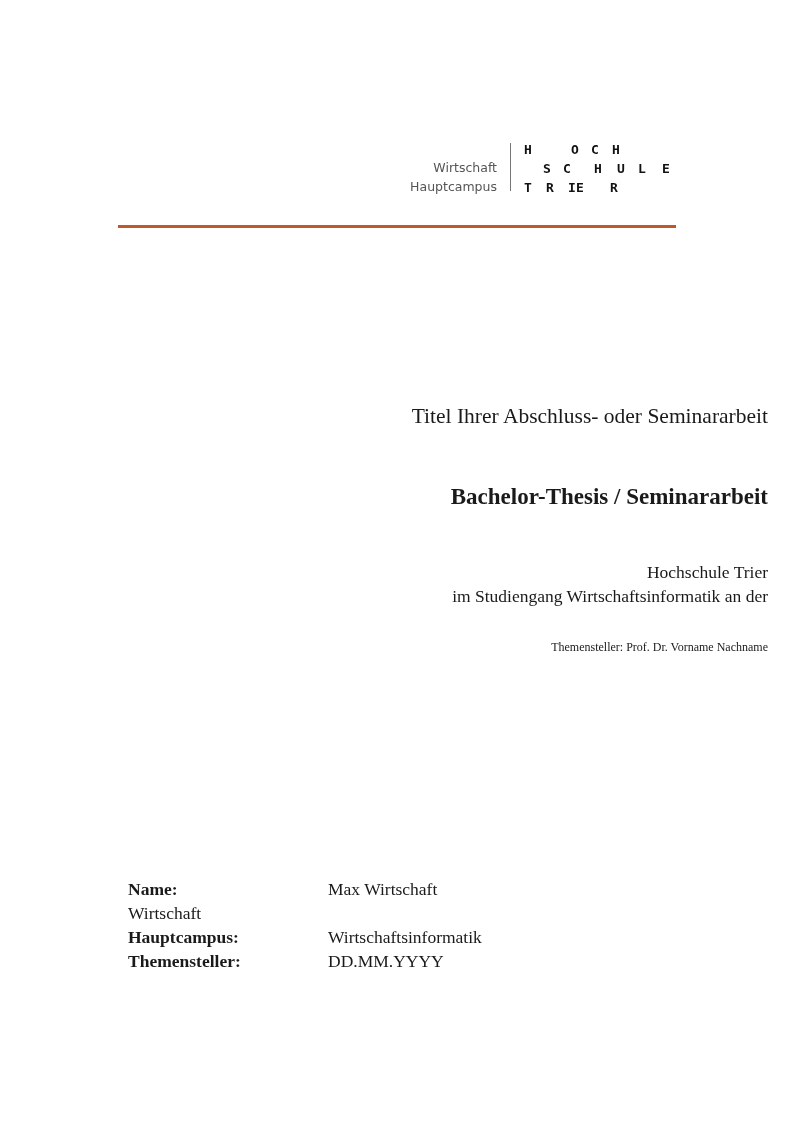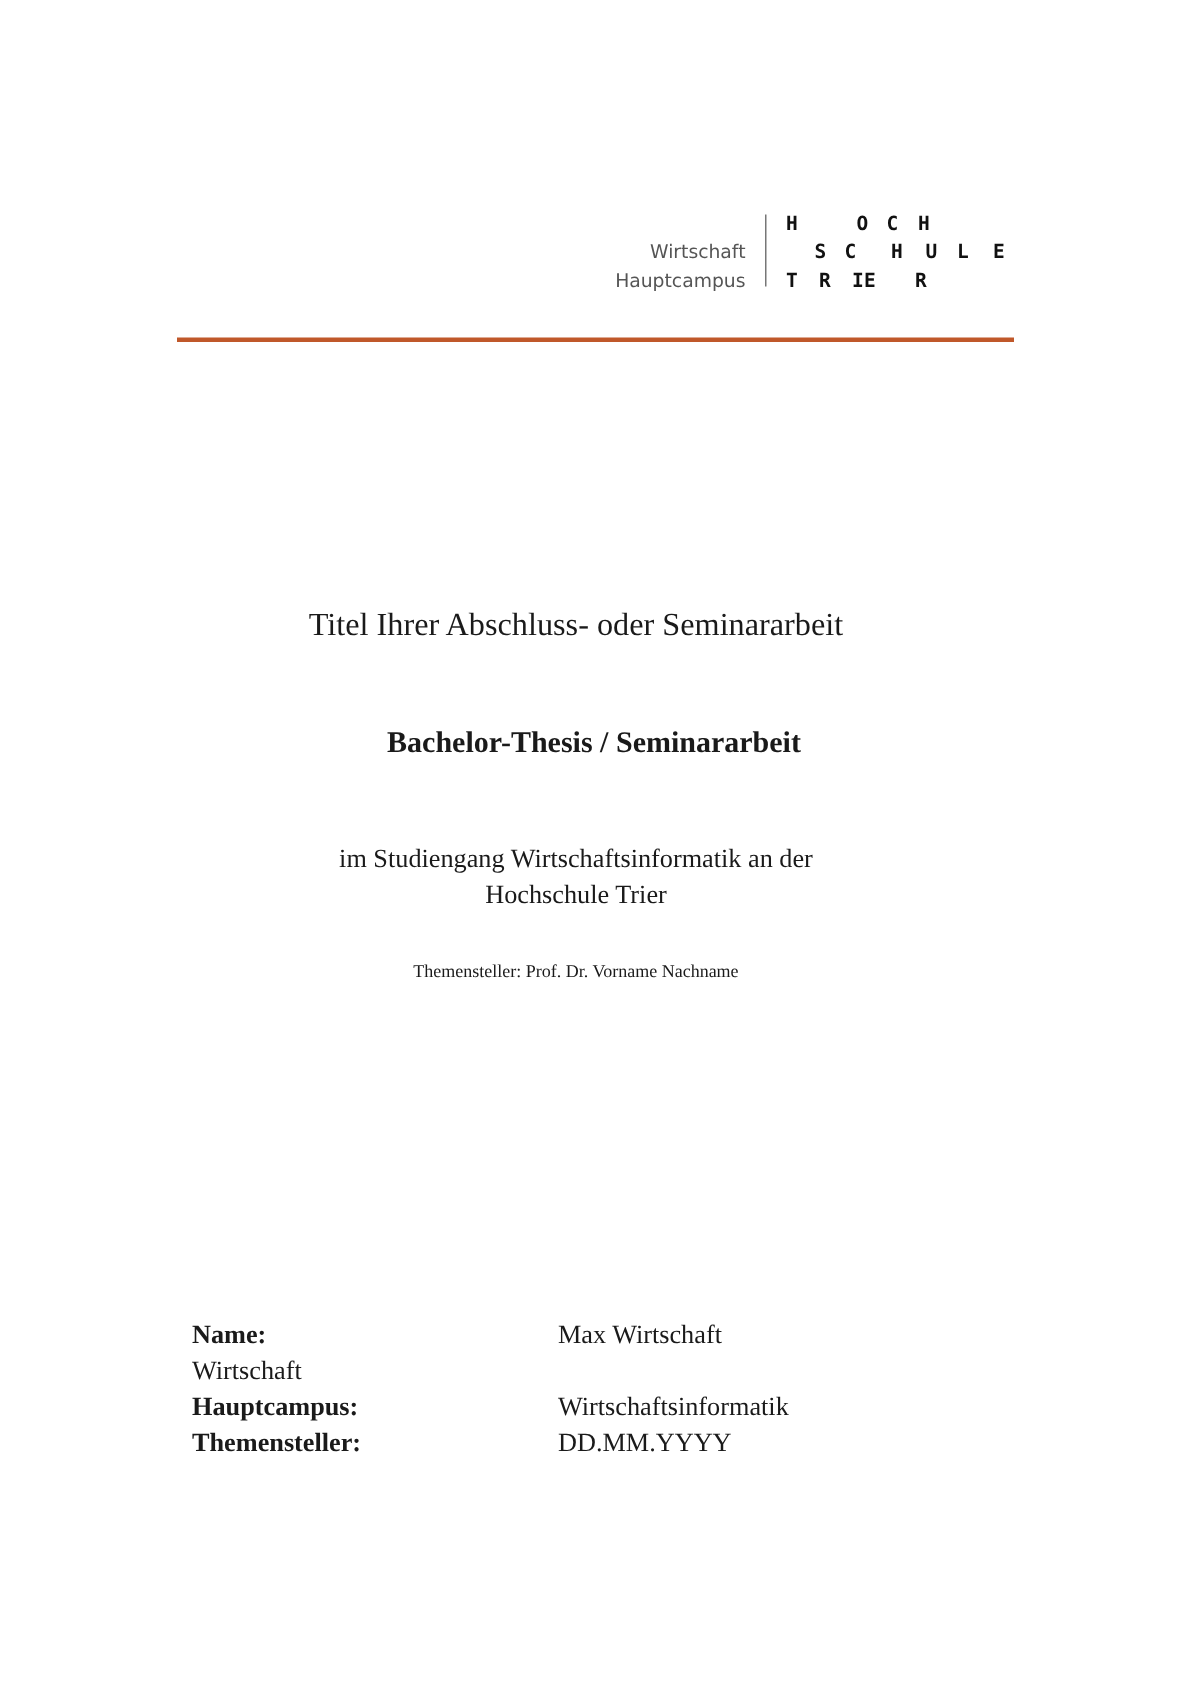--- a/index.html
+++ b/index.html
@@ -1,27 +1,27 @@
 <!DOCTYPE html>
 <html><head>
 <meta charset="utf-8">
 <style>
   html, body { margin:0; padding:0; background:#ffffff; }
   body { width:794px; height:1123px; position:relative; overflow:hidden; font-family:"DejaVu Serif", serif; color:#1a1a1a; }
   .logo-left { position:absolute; right:297px; font-family:"DejaVu Sans", sans-serif; font-size:12.5px; color:#555; text-align:right; line-height:19px; }
   .logo-bar { position:absolute; left:510px; top:143px; width:1px; height:48px; background:#777; }
   .logo-letter { position:absolute; font-family:"DejaVu Sans Mono", monospace; font-weight:bold; font-size:13px; color:#111; }
   .rule { position:absolute; left:118px; top:225px; width:558px; height:3px; background:#c0582a; }
-  .center { position:absolute; left:0; width:768px; text-align:center; font-family:"Liberation Serif", serif; }
+  .center { position:absolute; left:0; width:768px; text-align:right; font-family:"Liberation Serif", serif; }
   .title { top:404px; font-size:21.5px; }
-  .type { top:484px; font-size:20px; font-weight:bold;padding-left:12px; }
+  .type { top:484px; font-size:23px; font-weight:bold; }
   .program { top:560px; font-size:17.5px; line-height:24px; }
   .advisor { top:640px; font-size:12px; }
   .info { position:absolute; left:128px; top:877px; font-family:"Liberation Serif", serif; font-size:17.5px; line-height:24px; }
-  .info-row { display:flex;gap:44px; }
+  .info-row { display:flex; }
   .info-label { width:200px; font-weight:bold; }
 </style>
 </head>
 <body>
 
 <div>
   <div class="logo-left" style="top:158px;">Wirtschaft</div>
   <div class="logo-left" style="top:177px;">Hauptcampus</div>
   <div class="logo-bar"></div>
   <div id="logo">
@@ -40,22 +40,22 @@
       <span class="logo-letter" style="left: 568px; top: 180px;">I</span>
       <span class="logo-letter" style="left: 576px; top: 180px;">E</span>
       <span class="logo-letter" style="left: 610px; top: 180px;">R</span>
     </div>
   <div class="rule"></div>
 </div>
 
 <div class="center title">Titel Ihrer Abschluss- oder Seminararbeit</div>
 <div class="center type">Bachelor-Thesis / Seminararbeit</div>
 <div class="center program">
+  <div>Hochschule Trier</div>
   <div>im Studiengang Wirtschaftsinformatik an der</div>
-  <div>Hochschule Trier</div>
 </div>
 <div class="center advisor">Themensteller: Prof. Dr. Vorname Nachname</div>
 
 <div class="info">
   <div class="info-row">
     <div class="info-label">Name:</div>
     <div>Max Wirtschaft</div>
   </div>
   <div class="info-row">
     <div>Wirtschaft</div>

